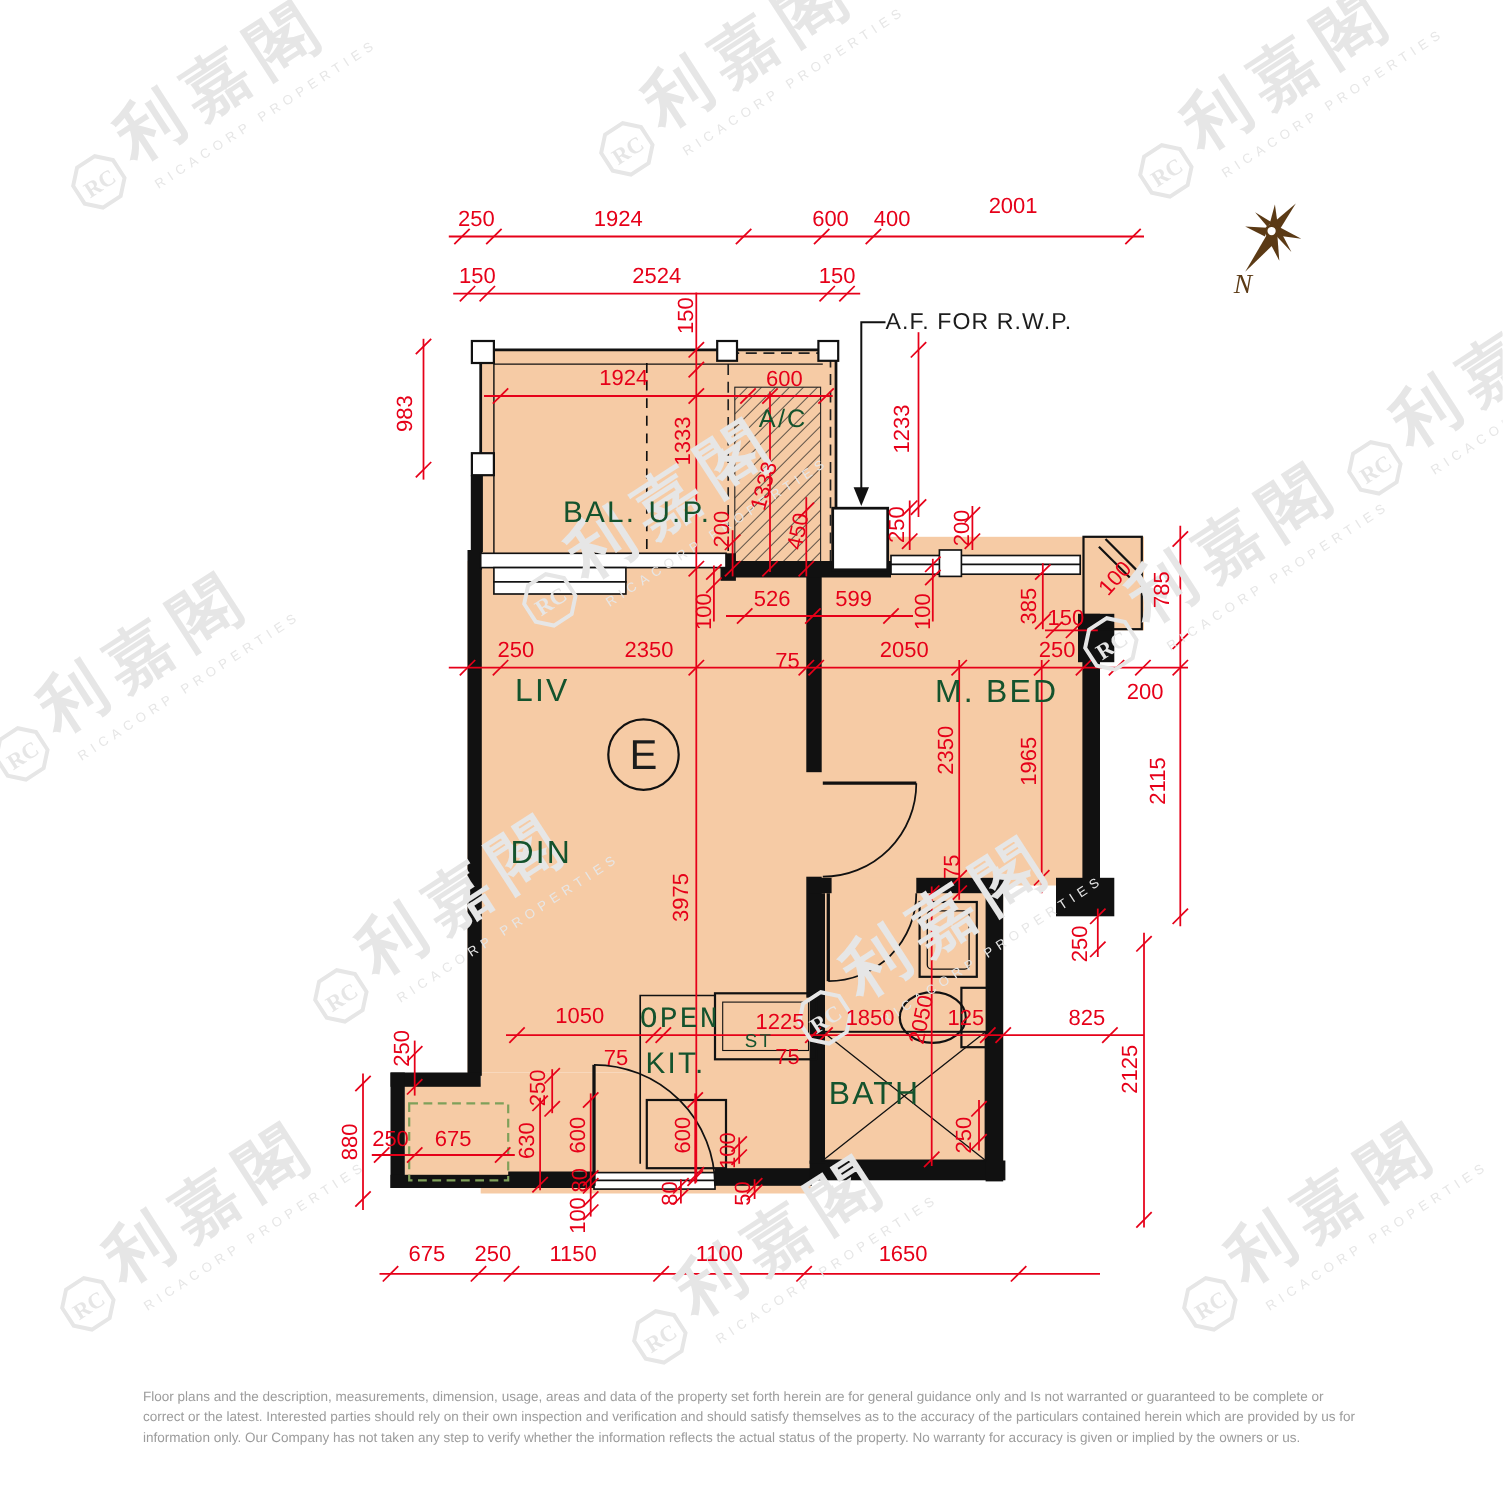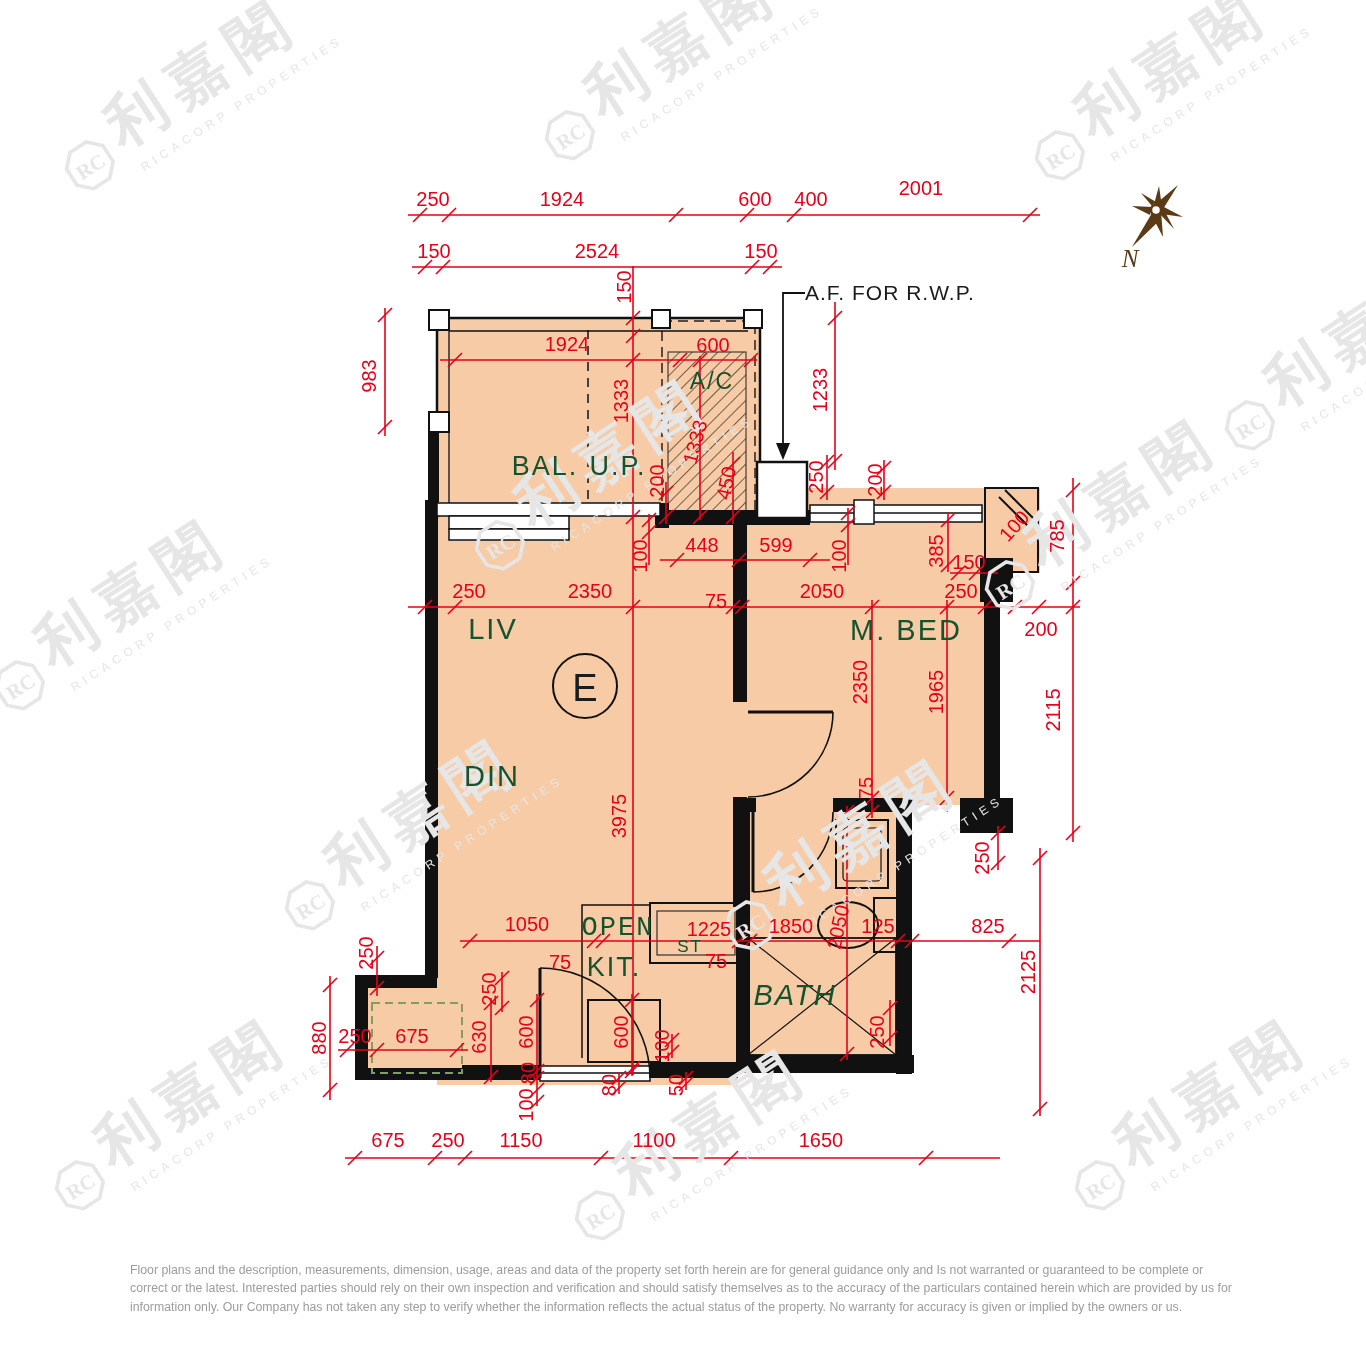--- a/index.html
+++ b/index.html
@@ -454,21 +454,21 @@
     <span class="dim" style="left: 567px; top: 344px; transform: translate(-50%, -50%) rotate(0deg);">1924</span>
     <span class="dim" style="left: 713px; top: 345px; transform: translate(-50%, -50%) rotate(0deg);">600</span>
     <span class="dim" style="left: 621px; top: 401px; transform: translate(-50%, -50%) rotate(-90deg);">1333</span>
     <span class="dim" style="left: 695px; top: 442px; transform: translate(-50%, -50%) rotate(-75deg);">1333</span>
     <span class="dim" style="left: 657px; top: 481px; transform: translate(-50%, -50%) rotate(-90deg);">200</span>
     <span class="dim" style="left: 726px; top: 483px; transform: translate(-50%, -50%) rotate(-78deg);">450</span>
     <span class="dim" style="left: 820px; top: 390px; transform: translate(-50%, -50%) rotate(-90deg);">1233</span>
     <span class="dim" style="left: 816px; top: 477px; transform: translate(-50%, -50%) rotate(-90deg);">250</span>
     <span class="dim" style="left: 875px; top: 480px; transform: translate(-50%, -50%) rotate(-90deg);">200</span>
     <span class="dim" style="left: 640px; top: 556px; transform: translate(-50%, -50%) rotate(-90deg);">100</span>
-    <span class="dim" style="left: 702px; top: 545px; transform: translate(-50%, -50%) rotate(0deg);">448</span>
+    <span class="dim" style="left: 702px; top: 545px; transform: translate(-50%, -50%) rotate(0deg);">526</span>
     <span class="dim" style="left: 776px; top: 545px; transform: translate(-50%, -50%) rotate(0deg);">599</span>
     <span class="dim" style="left: 839px; top: 556px; transform: translate(-50%, -50%) rotate(-90deg);">100</span>
     <span class="dim" style="left: 936px; top: 551px; transform: translate(-50%, -50%) rotate(-90deg);">385</span>
     <span class="dim" style="left: 969px; top: 562px; transform: translate(-50%, -50%) rotate(0deg);">150</span>
     <span class="dim" style="left: 1014px; top: 526px; transform: translate(-50%, -50%) rotate(-48deg);">100</span>
     <span class="dim" style="left: 1057px; top: 536px; transform: translate(-50%, -50%) rotate(-90deg);">785</span>
     <span class="dim" style="left: 469px; top: 591px; transform: translate(-50%, -50%) rotate(0deg);">250</span>
     <span class="dim" style="left: 590px; top: 591px; transform: translate(-50%, -50%) rotate(0deg);">2350</span>
     <span class="dim" style="left: 716px; top: 601px; transform: translate(-50%, -50%) rotate(0deg);">75</span>
     <span class="dim" style="left: 822px; top: 591px; transform: translate(-50%, -50%) rotate(0deg);">2050</span>
@@ -511,18 +511,18 @@
     <span class="dim" style="left: 821px; top: 1140px; transform: translate(-50%, -50%) rotate(0deg);">1650</span>
     <span class="room" style="left: 545px; top: 466px; font-size: 27px;">BAL.</span>
     <span class="room" style="left: 618px; top: 466px; font-size: 27px;">U.P.</span>
     <span class="room" style="left: 712px; top: 381px; font-size: 23px;">A/C</span>
     <span class="room" style="left: 493px; top: 629px; font-size: 29px;">LIV</span>
     <span class="room" style="left: 492px; top: 776px; font-size: 29px;">DIN</span>
     <span class="room" style="left: 906px; top: 630px; font-size: 29px;">M. BED</span>
     <span class="room" style="left: 618px; top: 928px; font-size: 27px; font-family: Liberation Mono, monospace;">OPEN</span>
     <span class="room" style="left: 614px; top: 967px; font-size: 27px;">KIT.</span>
     <span class="room" style="left: 690px; top: 946px; font-size: 17px;">ST</span>
-    <span class="room" style="left: 795px; top: 995px; font-size: 29px; font-style: italic;">BATH</span>
+    <span class="room" style="left: 795px; top: 995px; font-size: 29px;">BATH</span>
   </div>
 
 <div id="footer">
   <div class="en">Floor plans and the description, measurements, dimension, usage, areas and data of the property set forth herein are for general guidance only and Is not warranted or guaranteed to be complete or correct or the latest.  Interested parties should rely on their own inspection and verification and should satisfy themselves as to the accuracy of the particulars contained herein which are provided by us for information only.  Our Company has not taken any step to verify whether the information reflects the actual status of the property.  No warranty for accuracy is given or implied by the owners or us.</div>
 </div>
 
 </body></html>

